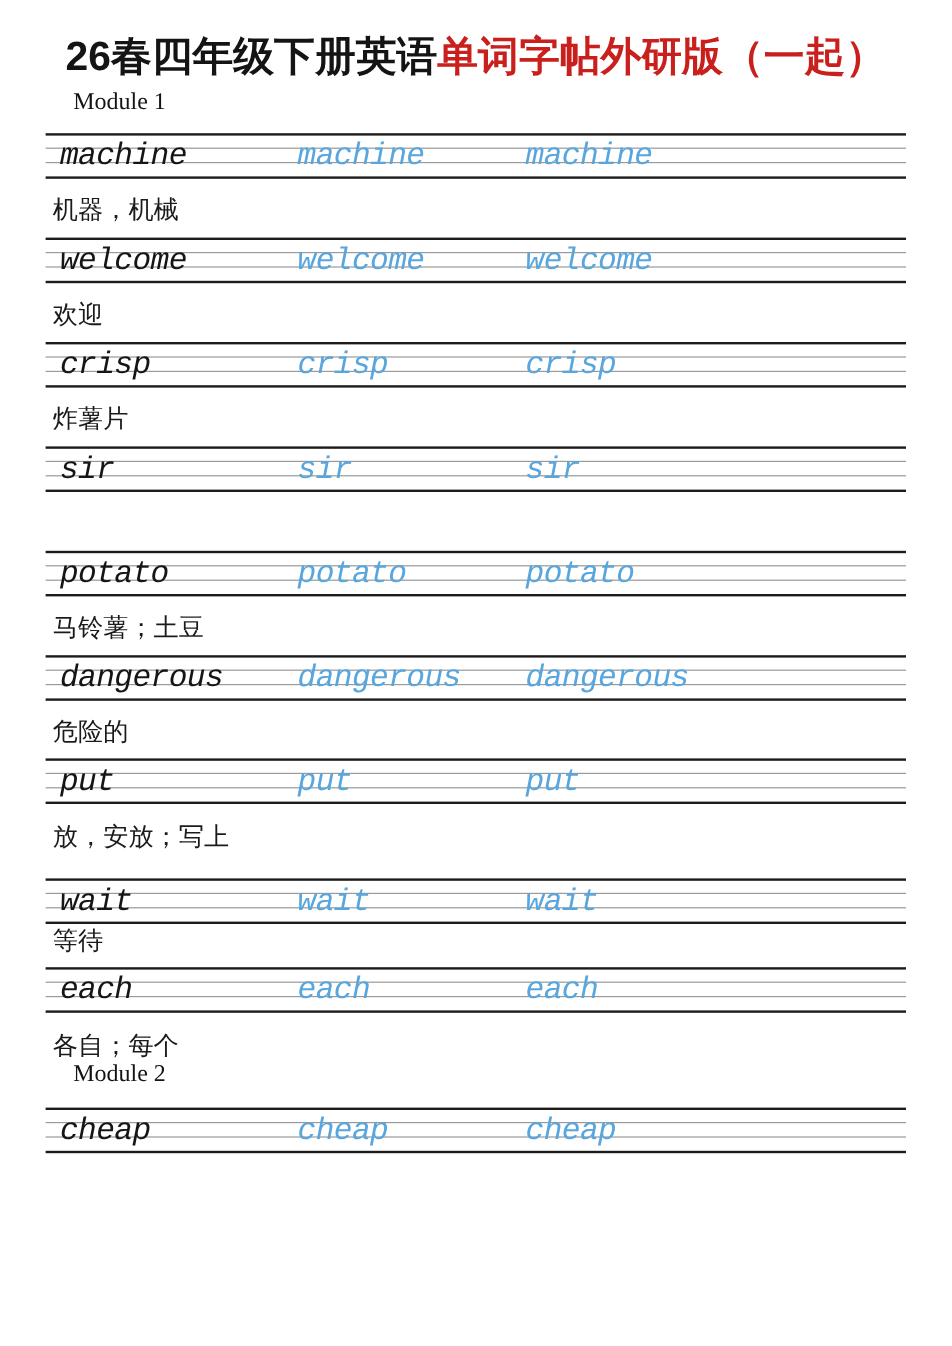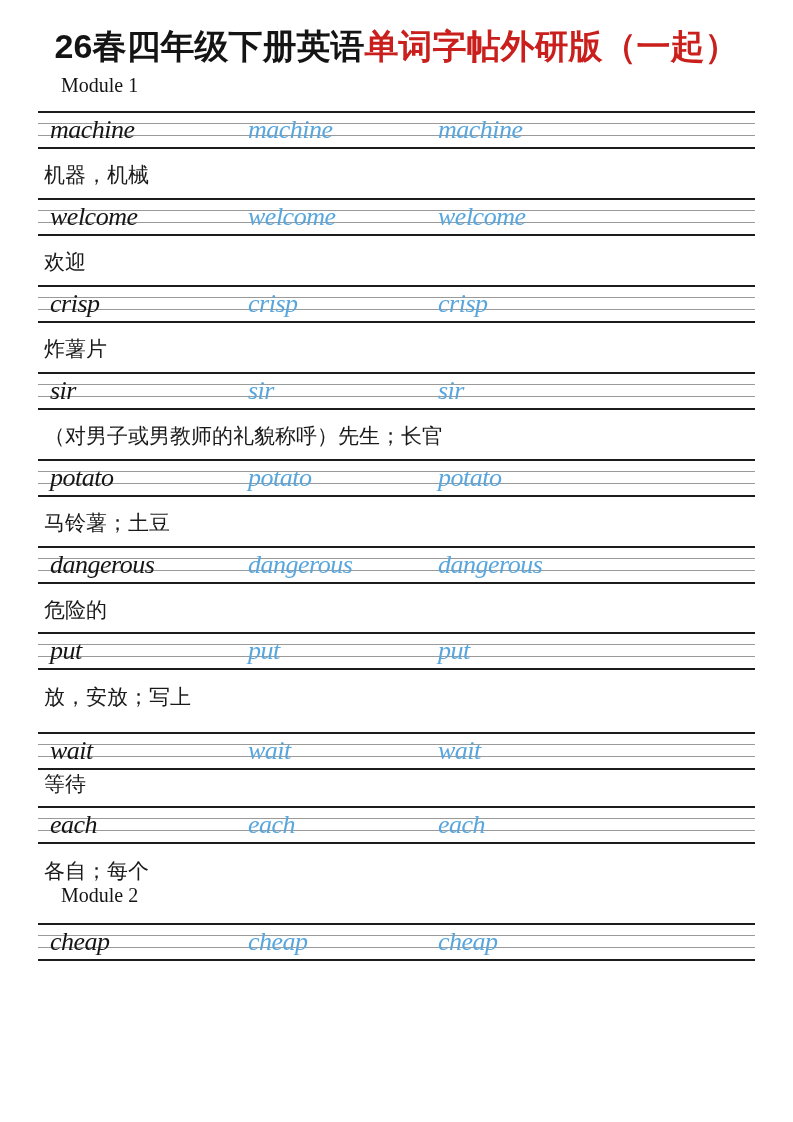--- a/index.html
+++ b/index.html
@@ -57,21 +57,21 @@
   .guide .gline.g1 { top: 10px; }
   .guide .gline.g2 { top: 22px; }
 
   .word {
     position: absolute;
     bottom: 4px;
     line-height: 1;
     font-size: 26px;
     font-style: italic;
     letter-spacing: -0.5px;
-    font-family: Liberation Serif, serif;
+    font-family: Liberation Mono, monospace;
     white-space: nowrap;
   }
   .word.printed { left: 12px; color: #151515; }
   .word.trace   { color: var(--trace-blue, #58a6dd); }
   .word.trace.c1 { left: 210px; }
   .word.trace.c2 { left: 400px; }
 
   .meaning {
     position: absolute;
     left: 44px;
@@ -133,21 +133,20 @@
   </div>
   <div class="meaning" style="top:336px">炸薯片</div>
 
   <div class="guide" style="top:372px">
     <div class="gline g1"></div>
     <div class="gline g2"></div>
     <span class="word printed">sir</span>
     <span class="word trace c1">sir</span>
     <span class="word trace c2">sir</span>
   </div>
-  <div class="meaning" style="top:423px">（对男子或男教师的礼貌称呼）先生；长官</div>
 
   <div class="guide" style="top:459px">
     <div class="gline g1"></div>
     <div class="gline g2"></div>
     <span class="word printed">potato</span>
     <span class="word trace c1">potato</span>
     <span class="word trace c2">potato</span>
   </div>
   <div class="meaning" style="top:510px">马铃薯；土豆</div>
 

